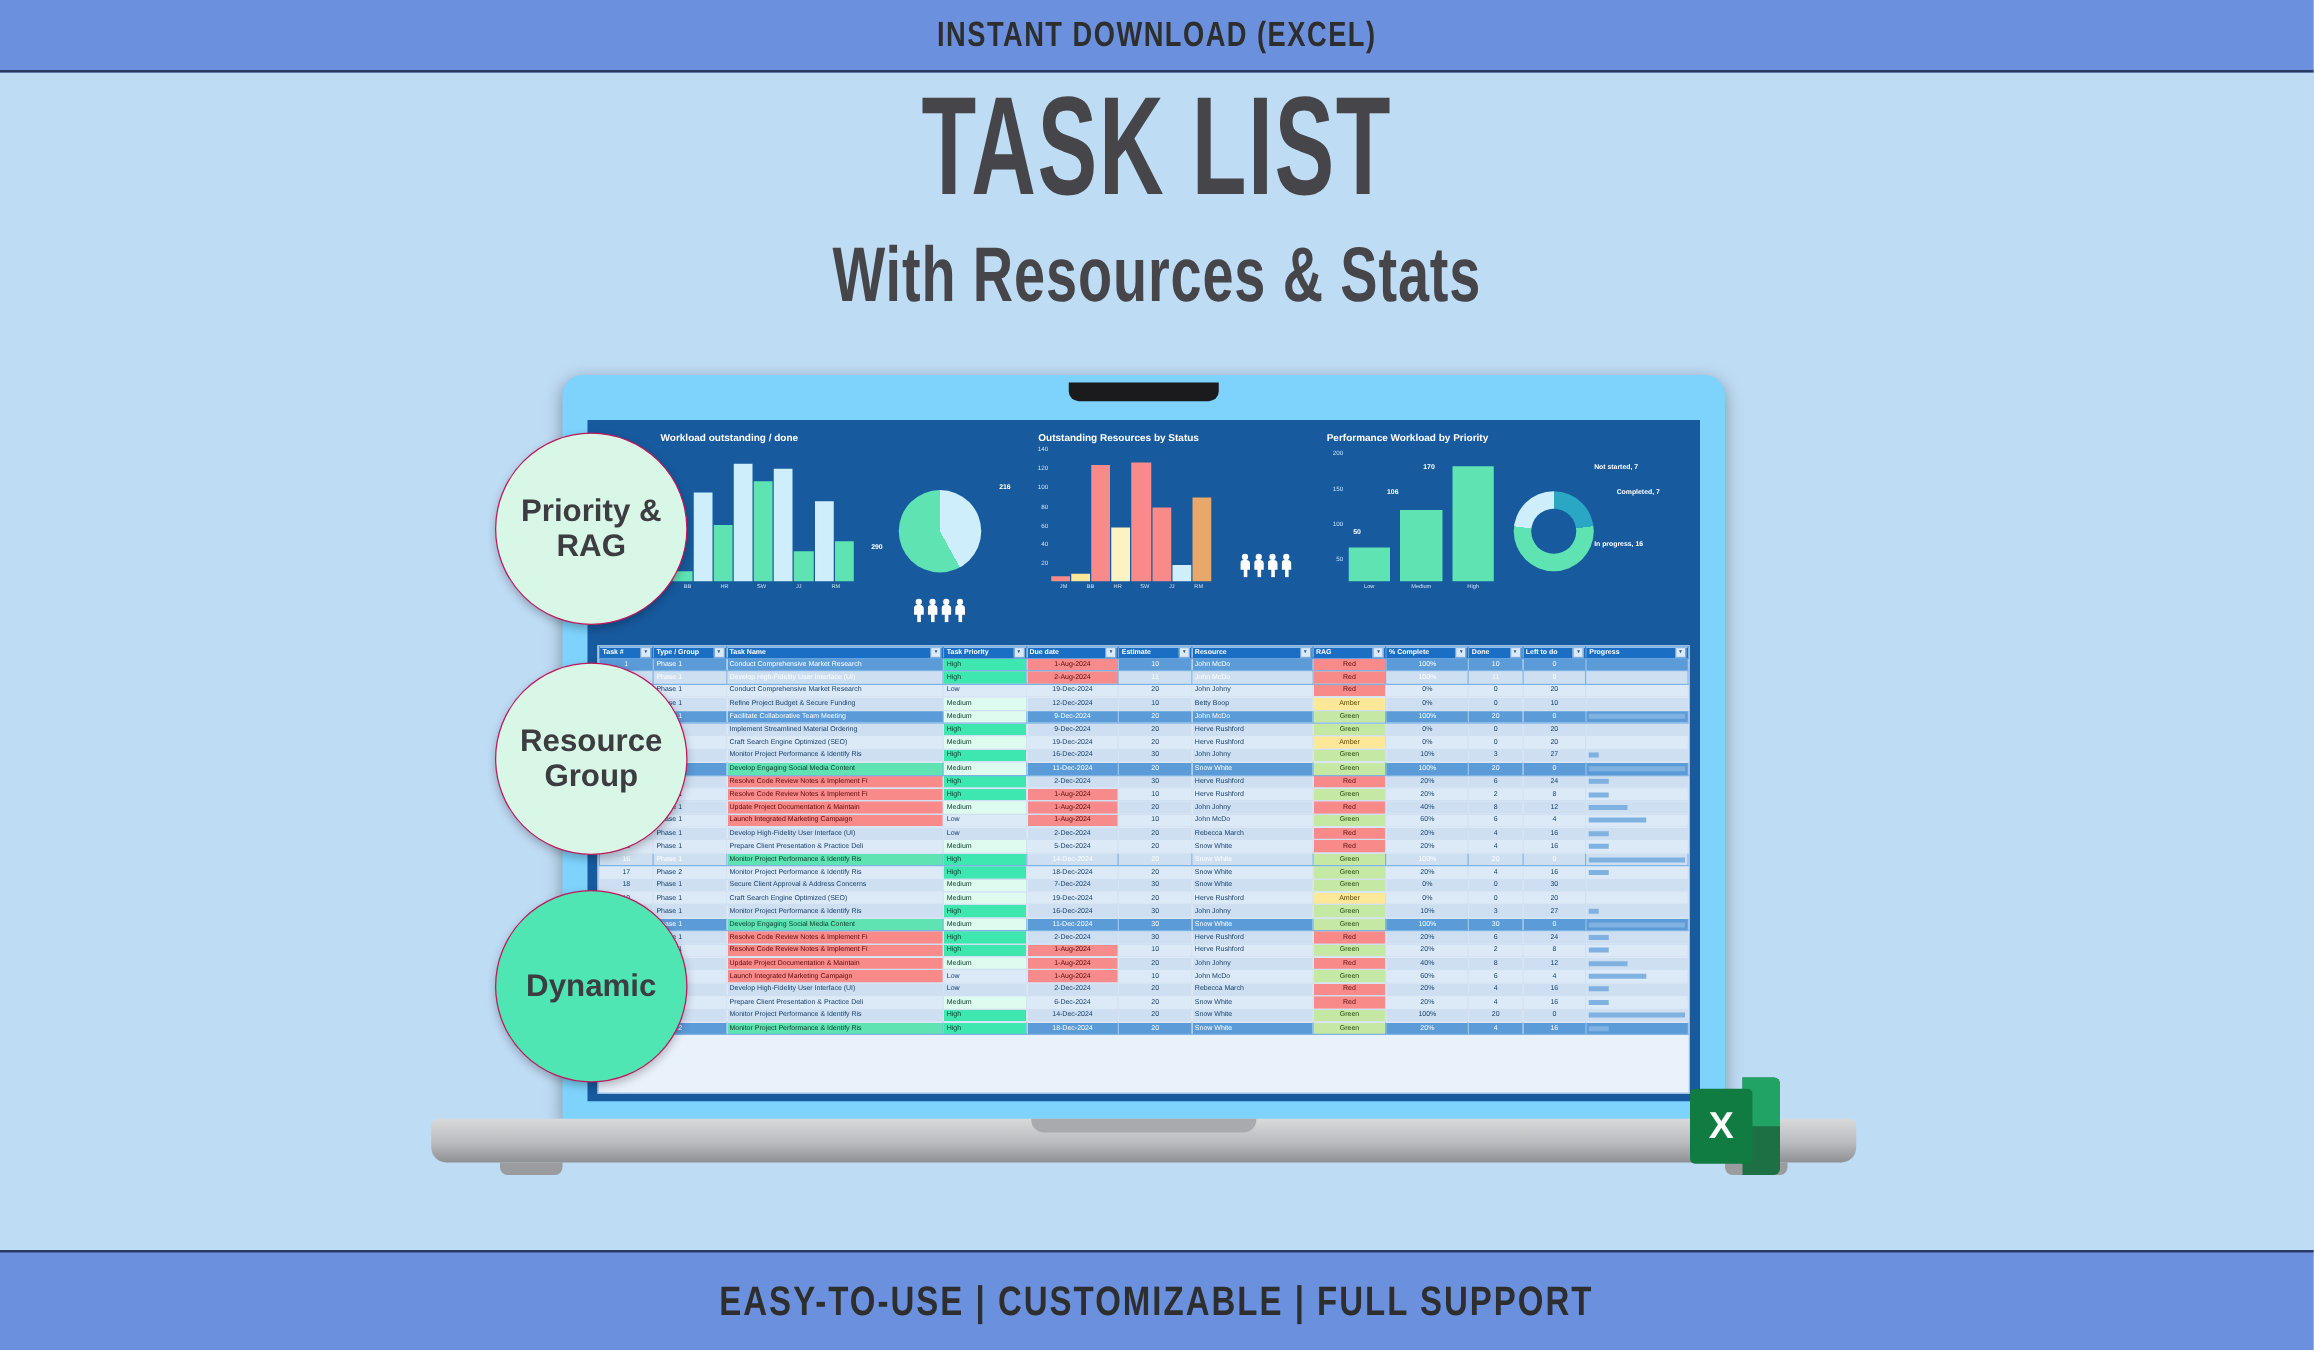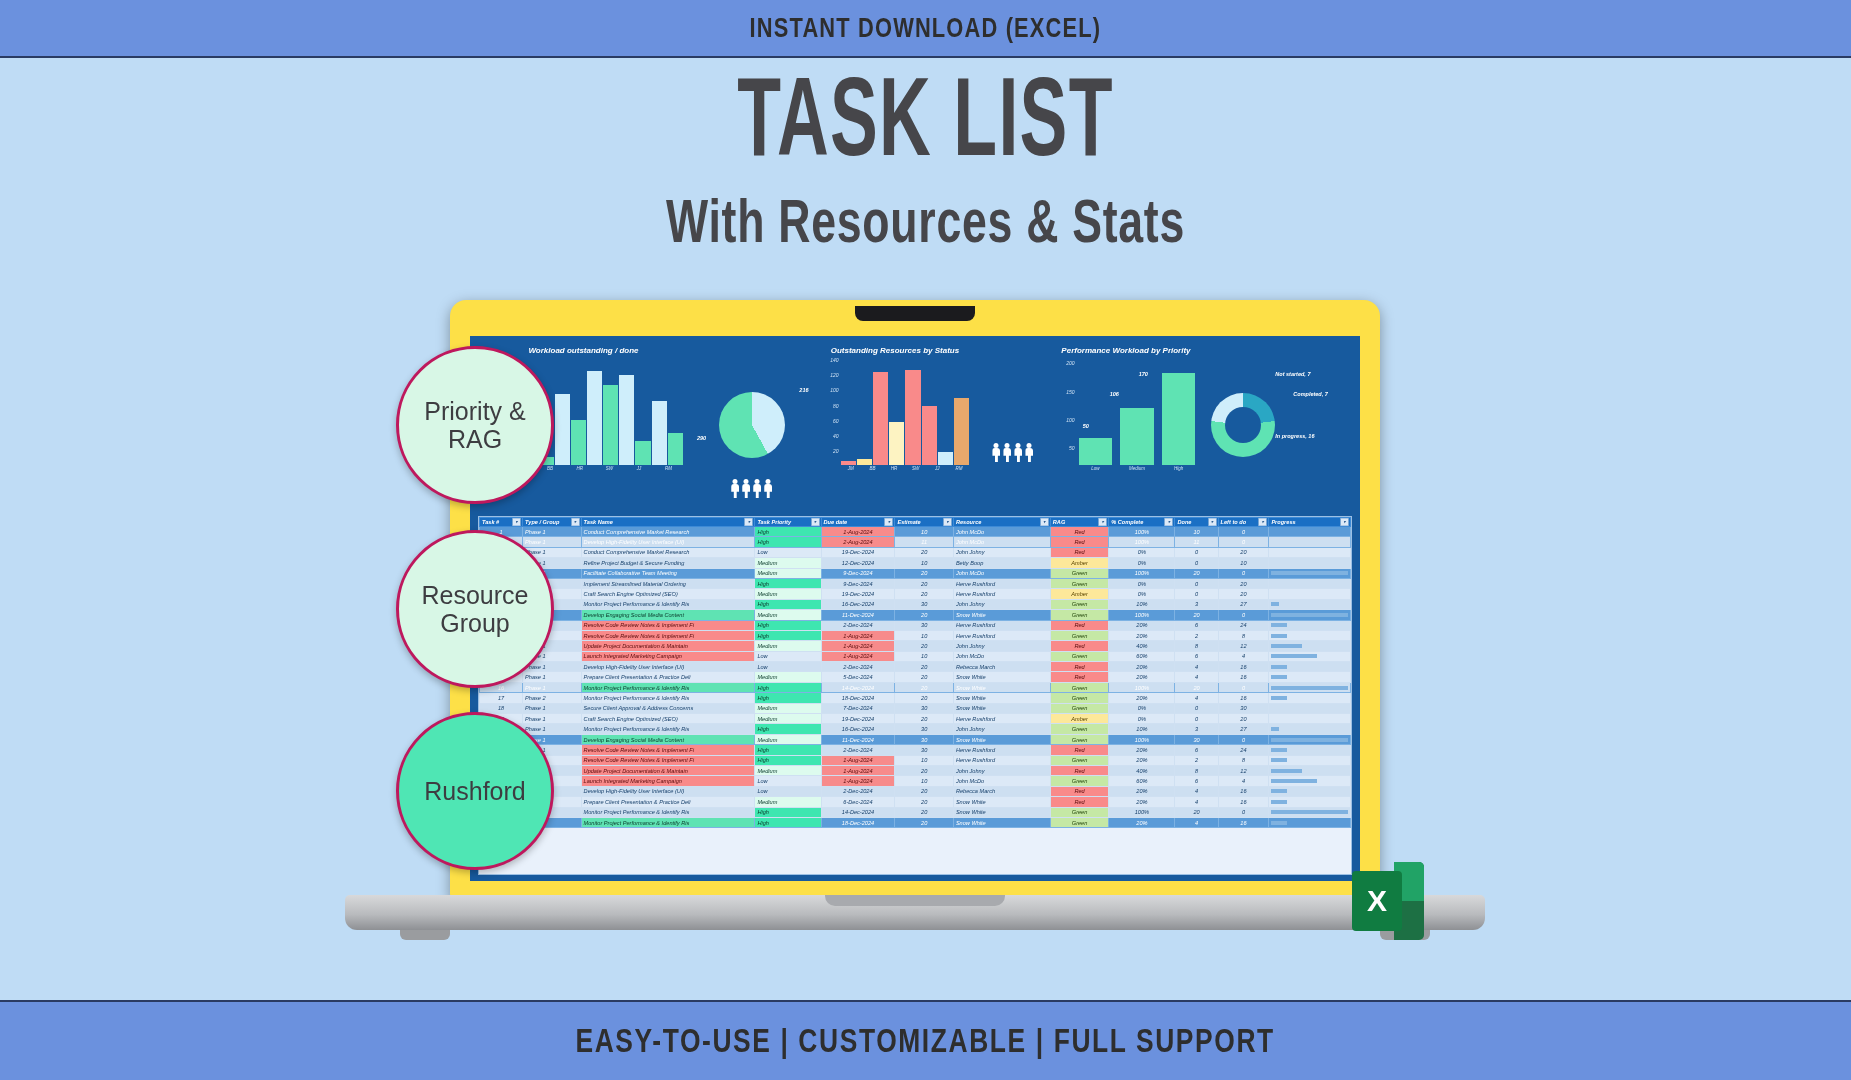--- a/index.html
+++ b/index.html
@@ -37,23 +37,22 @@
   }
   .h-sub{
     font-size:62px;font-weight:700;color:#46464a;letter-spacing:1px;
     line-height:1;transform:scaleX(.72);transform-origin:center top;
     white-space:nowrap;margin:18px 0 0 0;
   }
   
   .laptop{position:absolute;left:345px;top:300px;width:940px;height:670px;}
   .lid{
     position:absolute;left:105px;top:0;width:930px;height:600px;
-    background:#fde047;border-radius:16px 16px 6px 6px;
+    background:#7dd3fc;border-radius:16px 16px 6px 6px;
     box-shadow:0 4px 14px rgba(0,0,0,.35);
-    font-style:italic;
   }
   .notch{
     position:absolute;left:50%;top:6px;transform:translateX(-50%);
     width:120px;height:15px;background:#1b1b1e;border-radius:0 0 8px 8px;
   }
   .screen{
     position:absolute;left:20px;top:36px;width:890px;height:545px;
     background:#175a9e;overflow:hidden;
   }
   .base{
@@ -141,23 +140,23 @@
   .pri-m{background:#ddfbee !important;color:#0b3b2c !important;}
   .due-hi{background:#f78b8b !important;color:#5a0c0c !important;}
   .rag-red{background:#f98a8a !important;color:#5a0b0b !important;}
   .rag-amb{background:#fde89a !important;color:#5a4400 !important;}
   .rag-grn{background:#c5e8a5 !important;color:#24460b !important;}
   .nm-red{background:#f98a8a !important;color:#5a0b0b !important;}
   .nm-grn{background:#5fe3b3 !important;color:#0b3b2c !important;}
   .pbar{display:block;height:4px;background:#7fb2e0;}
   
   .badge{
-    position:absolute;border:3px solid #be185d;border-radius:50%;
+    position:absolute;border:1px solid #be185d;border-radius:50%;
     display:flex;align-items:center;justify-content:center;text-align:center;
-    font-weight:400;color:#3d3d41;line-height:1.12;
+    font-weight:700;color:#3d3d41;line-height:1.12;
     box-shadow:0 3px 7px rgba(0,0,0,.25);
   }
   .b1{left:396px;top:346px;width:152px;height:152px;font-size:25px;background:#d8f7e6;}
   .b2{left:396px;top:530px;width:152px;height:152px;font-size:25px;background:#d8f7e6;}
   .b3{left:396px;top:712px;width:152px;height:152px;font-size:25px;background:#4fe6b4;}
   
   .xlogo{position:absolute;left:1352px;top:862px;width:72px;height:78px;}
   .xl-r{position:absolute;right:0;top:0;width:30px;height:78px;background:#1d7044;border-radius:0 5px 5px 0;}
   .xl-r2{position:absolute;right:0;top:0;width:30px;height:39px;background:#21a366;border-radius:0 5px 0 0;}
   .xl-g{position:absolute;left:0;top:9px;width:50px;height:60px;background:#107c41;border-radius:4px;}
@@ -841,21 +840,21 @@
   <div class="foot" style="left:1035px;width:50px"></div>
 </div>
 
 <div class="badge b1">
   <span>Priority &amp; RAG</span>
 </div>
 <div class="badge b2">
   <span>Resource Group</span>
 </div>
 <div class="badge b3">
-  <span>Rushford</span>
+  <span>Dynamic</span>
 </div>
 
 <div class="xlogo">
   <div class="xl-r"></div>
   <div class="xl-r2"></div>
   <div class="xl-g"></div>
   <div class="xl-x">X</div>
 </div>
 
 <div class="banner banner-bottom">

